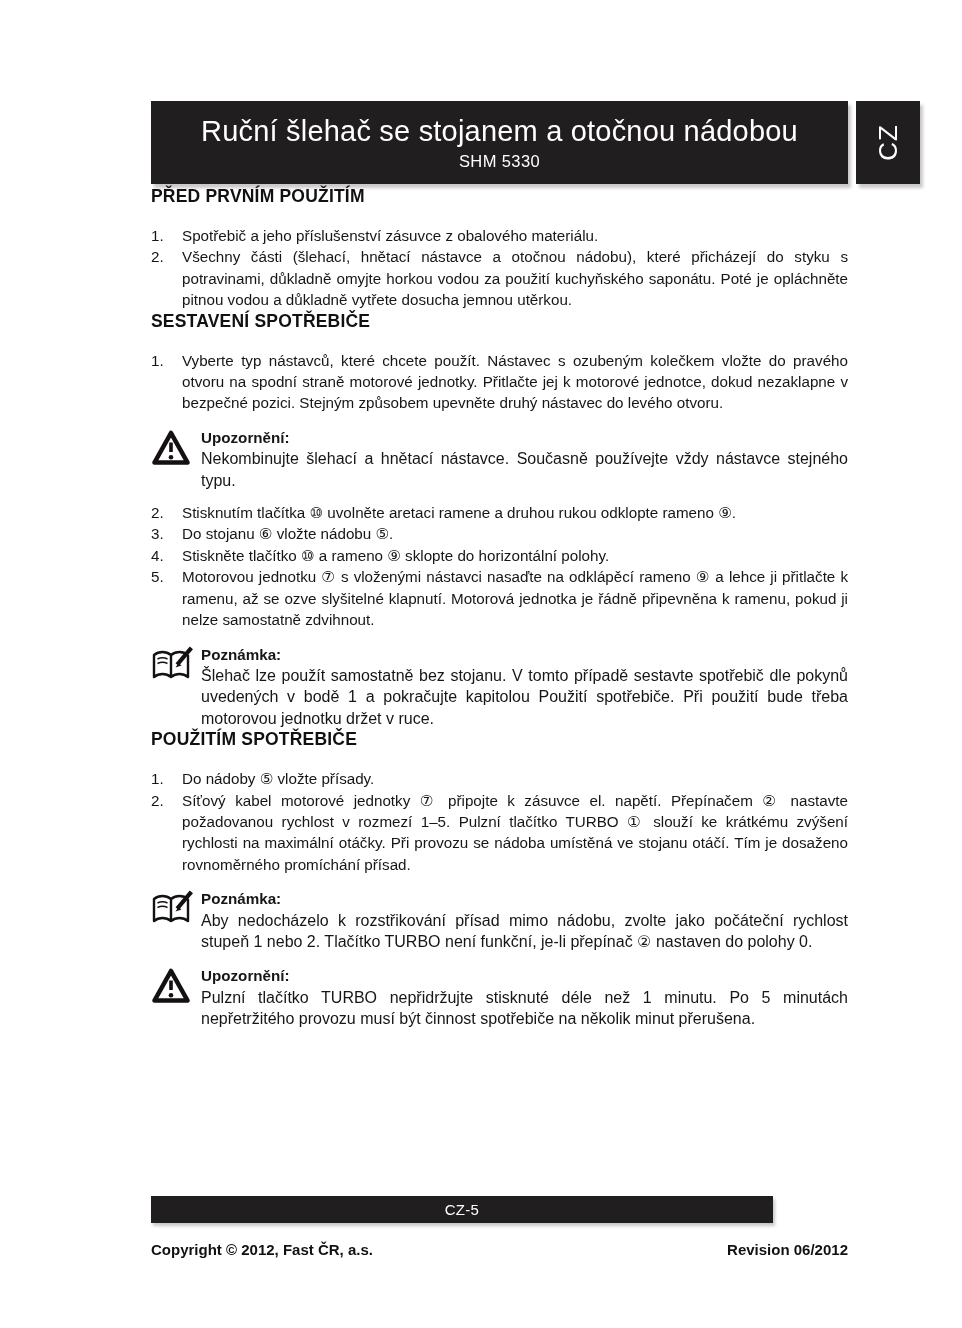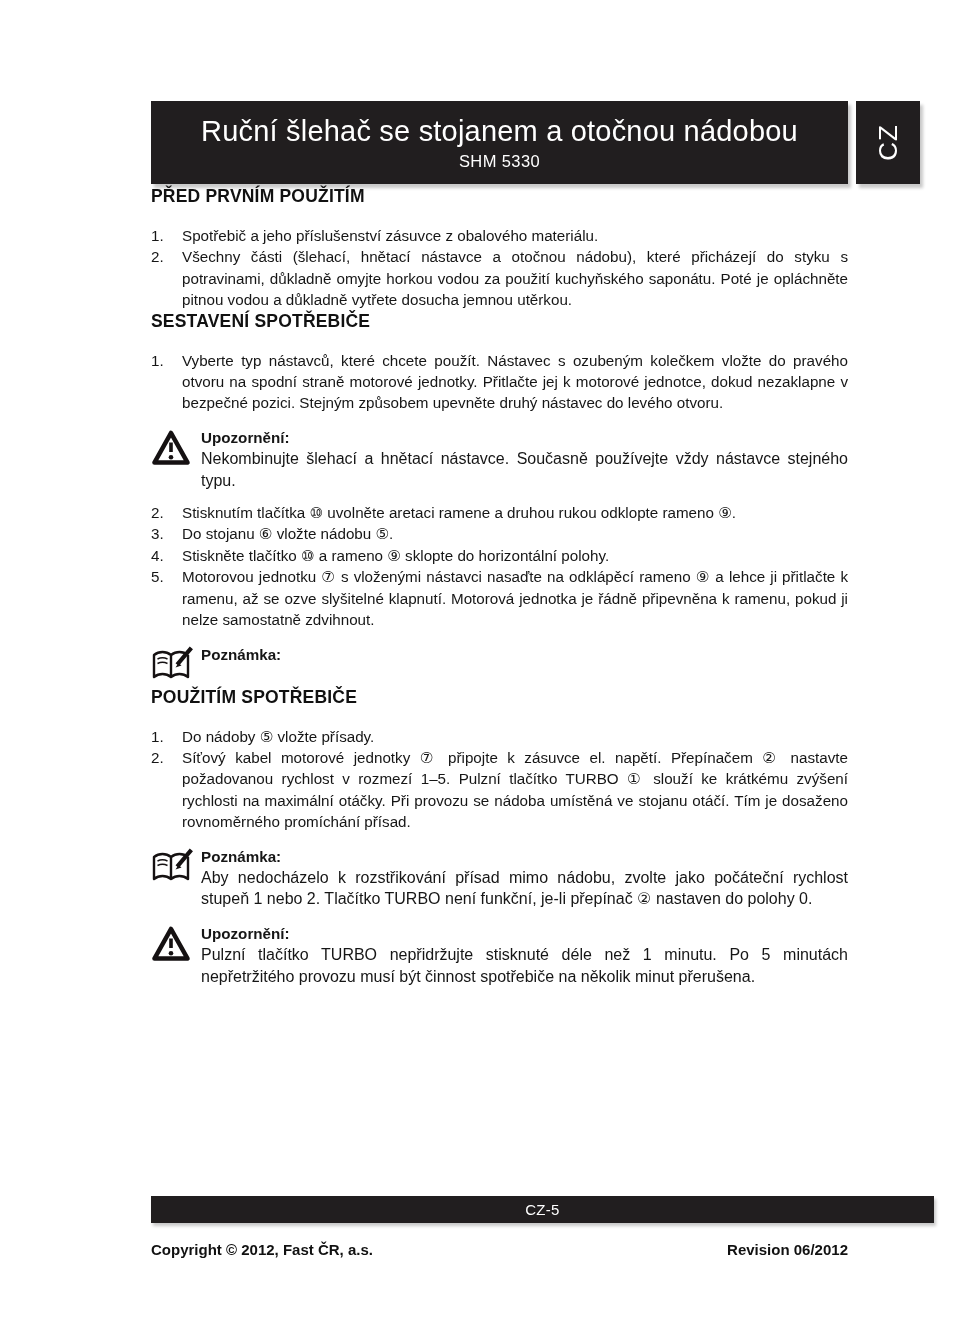--- a/index.html
+++ b/index.html
@@ -37,21 +37,21 @@
   .li .txt { flex:1; text-align:justify; }
 
   .block { display:flex; margin-top:13px; }
   .block .icon-cell { width:40px; flex:none; padding-top:2px; }
   .block .bc { margin-left:10px; flex:1; }
   .block .label { font-weight:700; font-size:15.2px; line-height:21.4px; }
   .block .btxt { font-size:16px; line-height:21.4px; text-align:justify; }
 
   
   .page-bar {
-    position:absolute; left:151px; top:1196px; width:783px; height:27px;
+    position:absolute; left:151px; top:1196px; width:622px; height:27px;
     background:#211e1f; color:#fff; display:flex; align-items:center; justify-content:center;
     font-size:15px; letter-spacing:0.3px; box-shadow:2px 3px 3px #c9c9c9;
   }
   .meta {
     position:absolute; left:151px; top:1241px; width:697px;
     display:flex; justify-content:space-between;
     font-size:15px; font-weight:700; color:#111;
   }
 </style>
 </head>
@@ -129,20 +129,21 @@
         <svg width="46" height="37" viewBox="0 0 46 37" aria-hidden="true">
           <path d="M3 9 C8 5 15 5 20 9 L20 31 C15 27 8 27 3 31 Z" fill="none" stroke="#151112" stroke-width="2.4" stroke-linejoin="round"></path>
           <path d="M37 9 C32 5 25 5 20 9 M37 9 L37 31 C32 27 25 27 20 31" fill="none" stroke="#151112" stroke-width="2.4" stroke-linejoin="round"></path>
           <path d="M6.5 13 C10 11.3 13 11.3 16.5 13 M6.5 17.5 C10 15.8 13 15.8 16.5 17.5" stroke="#151112" stroke-width="1.4" fill="none"></path>
           <path d="M27.5 17 L39 3.5" stroke="#151112" stroke-width="4.2" stroke-linecap="square"></path>
           <path d="M24.5 21.5 L27.5 17 L30.5 19.5 Z" fill="#151112"></path>
         </svg>
       </div>
       <div class="bc">
         <div class="label">Poznámka:</div>
+        <div class="btxt">Šlehač lze použít samostatně bez stojanu. V tomto případě sestavte spotřebič dle pokynů uvedených v bodě 1 a pokračujte kapitolou Použití spotřebiče. Při použití bude třeba motorovou jednotku držet v ruce.</div>
       </div>
     </div>
 
     <h2 class="section mt-sec">POUŽITÍM SPOTŘEBIČE</h2>
     <div class="list">
       <div class="li">
         <span class="num">1.</span>
         <span class="txt">Do nádoby ⑤ vložte přísady.</span>
       </div>
       <div class="li">

